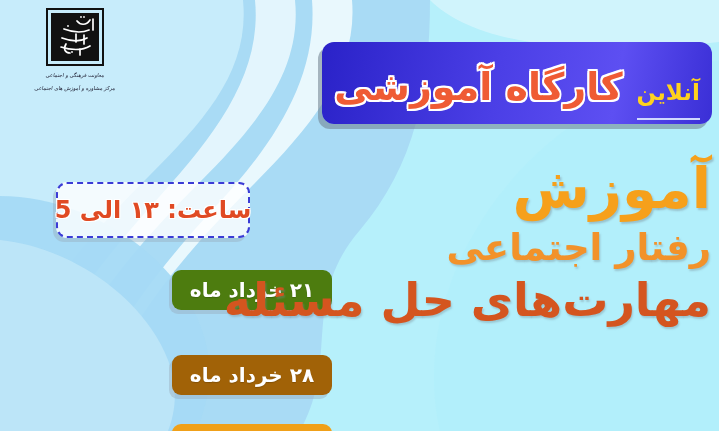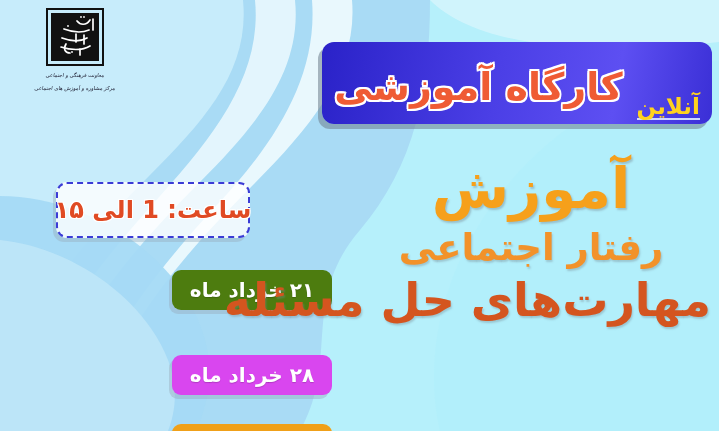--- a/index.html
+++ b/index.html
@@ -91,21 +91,21 @@
     white-space: nowrap;
     transform: translateY(-12px);
   }
   .banner-online {
     font-size: 23px;
     font-weight: bold;
     color: #ffd21e;
     line-height: 1;
     white-space: nowrap;
     border-bottom: 2px solid #cfd8ff;
-    padding-bottom: 0;
+    padding-bottom: 14px;
     transform: translateY(2px);
   }
 
   
   .time-box {
     position: absolute;
     left: 56px;
     top: 182px;
     width: 190px;
     height: 52px;
@@ -146,30 +146,30 @@
   }
   .date-badge .label {
     color: #ffffff;
     font-size: 20px;
     font-weight: bold;
     white-space: nowrap;
     line-height: 1;
     text-shadow: 0 1px 1px rgba(0,0,0,0.18);
   }
   #badge-1 { top: 270px; background: #4d7c0f; }
-  #badge-2 { top: 355px; background: #d946ef; }
+  #badge-2 { top: 355px; background: #a16207; }
   #badge-3 { top: 424px; background: #f0a019; }
 
   
   .headline-stack {
     position: absolute;
     right: 8px;
     top: 160px;
     width: 360px;
-    text-align: center;
+    text-align: right;
     z-index: 6;
   }
   .h-main {
     font-size: 56px;
     font-weight: bold;
     color: #f6a01b;
     line-height: 1.05;
     text-shadow: 1.5px 2px 2px rgba(120,140,150,0.45);
     white-space: nowrap;
   }
@@ -275,21 +275,21 @@
   </div>
 
   <div class="banner">
     <div class="banner-inner">
       <span class="banner-online">آنلاین</span>
       <span class="banner-main">کارگاه آموزشی</span>
     </div>
   </div>
 
   <div class="time-box">
-    <span class="time-text">ساعت: 1 الی ۱۵</span>
+    <span class="time-text">ساعت: ۱۳ الی 5</span>
   </div>
 
   <div class="date-badge" id="badge-1">
     <span class="label">۲۱ خرداد ماه</span>
   </div>
   <div class="date-badge" id="badge-2">
     <span class="label">۲۸ خرداد ماه</span>
   </div>
   <div class="date-badge" id="badge-3">
     <span class="label"></span>

